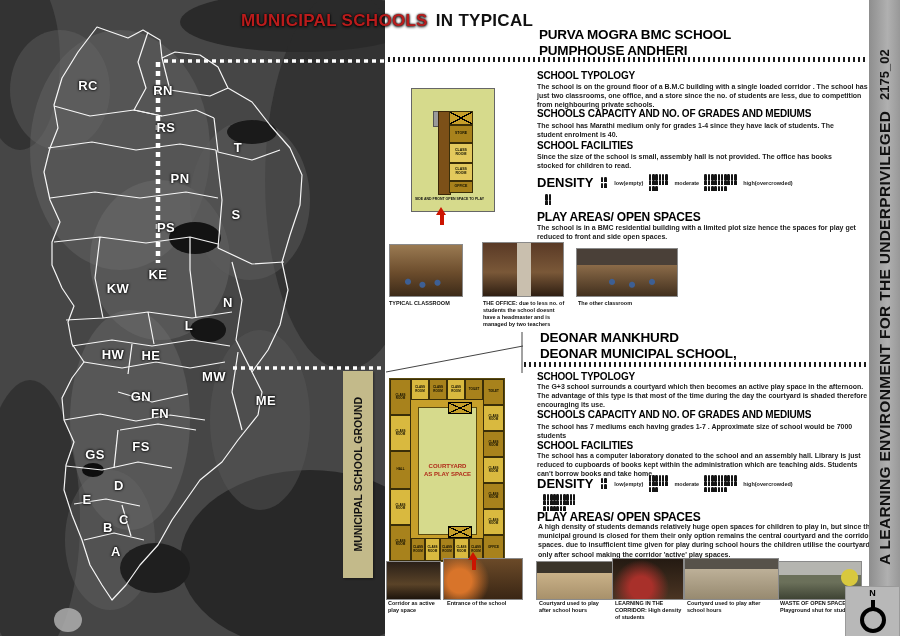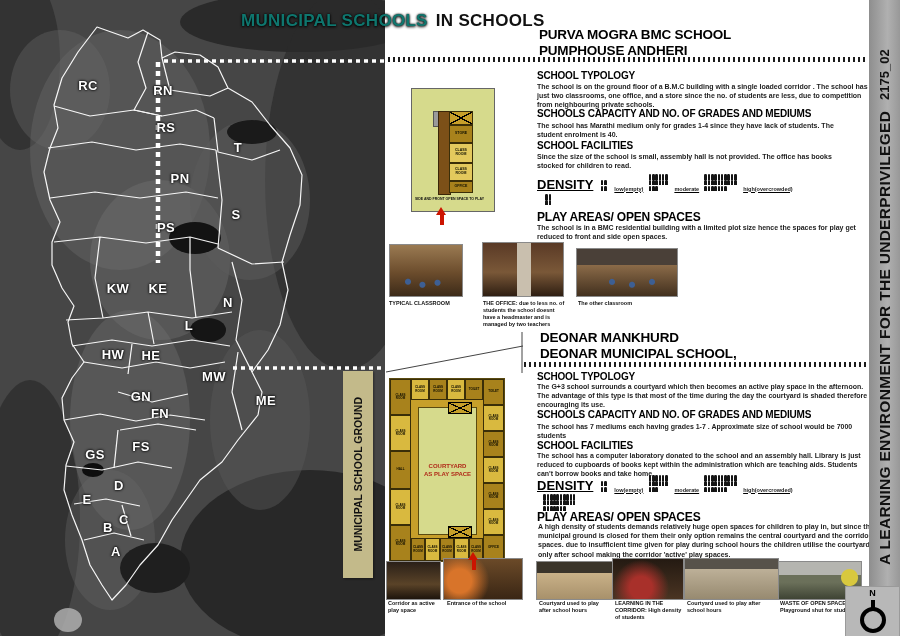--- a/index.html
+++ b/index.html
@@ -5,31 +5,31 @@
   html,body{margin:0;padding:0;background:#fff;}
   .poster{position:relative;width:900px;height:636px;background:#fff;overflow:hidden;
           font-family:"Liberation Sans",sans-serif;}
   
   .map{position:absolute;left:0;top:0;width:385px;height:636px;background:#454545;}
   .ward{position:absolute;transform:translate(-50%,-50%);color:#fff;font-weight:bold;
         font-size:13px;letter-spacing:.4px;text-shadow:0 0 2px #000,0 0 3px #000;}
   
   .title{position:absolute;left:212px;top:11px;font-weight:bold;font-size:17px;
          white-space:nowrap;letter-spacing:.3px;}
-  .title .w{color:#0f766e;text-shadow:0 1px 3px #000,0 0 2px #000;padding-left:29px;}
+  .title .w{color:#b91c1c;text-shadow:0 1px 3px #000,0 0 2px #000;padding-left:29px;}
   .title .b{color:#101010;margin-left:8px;}
   
   .rule{position:absolute;height:5px;
         background:repeating-linear-gradient(90deg,#1c1c1c 0 2px,transparent 2px 5px);}
   
   .abs{position:absolute;}
   .sec-title{font-size:13.5px;font-weight:bold;line-height:1.18;letter-spacing:-.2px;color:#000;}
   .h{font-weight:bold;font-size:10px;letter-spacing:-.2px;color:#000;white-space:nowrap;}
   .p{font-size:7px;font-weight:bold;color:#1d1d1d;line-height:1.32;}
-  .density-row{display:flex;align-items:flex-end;gap:5px;text-decoration:underline;}
+  .density-row{display:flex;align-items:center;gap:5px;}
   .density-h{font-weight:bold;font-size:13px;margin-right:2px;color:#000;}
   .crowd{display:inline-flex;flex-wrap:wrap;align-content:flex-end;}
   .crowd i{display:block;width:2.6px;height:5.2px;background:#151515;
            border-radius:1.3px 1.3px 0 0;margin:.35px;}
   .dlabel{font-size:5.5px;font-weight:bold;color:#222;}
   
   .photo{position:absolute;border:1px solid #8a8a8a;}
   .cap{position:absolute;font-size:5.5px;font-weight:bold;line-height:1.3;color:#101010;}
   .ph-class1{background:
      radial-gradient(circle at 25% 72%,#3d5f94 0 2.5px,transparent 3.5px),
@@ -166,40 +166,40 @@
     </svg>
     
     <span class="ward" style="left:88px;top:85px">RC</span>
     <span class="ward" style="left:163px;top:90px">RN</span>
     <span class="ward" style="left:166px;top:127px">RS</span>
     <span class="ward" style="left:238px;top:147px">T</span>
     <span class="ward" style="left:180px;top:178px">PN</span>
     <span class="ward" style="left:236px;top:214px">S</span>
     <span class="ward" style="left:166px;top:227px">PS</span>
     <span class="ward" style="left:118px;top:288px">KW</span>
-    <span class="ward" style="left:158px;top:288px">KE</span>
+    <span class="ward" style="left:158px;top:274px">KE</span>
     <span class="ward" style="left:228px;top:302px">N</span>
     <span class="ward" style="left:189px;top:325px">L</span>
     <span class="ward" style="left:113px;top:354px">HW</span>
     <span class="ward" style="left:151px;top:355px">HE</span>
     <span class="ward" style="left:214px;top:376px">MW</span>
     <span class="ward" style="left:141px;top:396px">GN</span>
     <span class="ward" style="left:160px;top:413px">FN</span>
     <span class="ward" style="left:266px;top:400px">ME</span>
     <span class="ward" style="left:95px;top:454px">GS</span>
     <span class="ward" style="left:141px;top:446px">FS</span>
     <span class="ward" style="left:119px;top:485px">D</span>
     <span class="ward" style="left:87px;top:499px">E</span>
     <span class="ward" style="left:124px;top:519px">C</span>
     <span class="ward" style="left:108px;top:527px">B</span>
     <span class="ward" style="left:116px;top:551px">A</span>
   </div>
 
   <div class="title">
-    <span class="w">MUNICIPAL SCHOOLS</span><span class="b">IN SCHOOLS</span>
+    <span class="w">MUNICIPAL SCHOOLS</span><span class="b">IN TYPICAL</span>
   </div>
 
   <div class="rule" style="left:388px;top:57px;width:478px"></div>
   <div class="rule" style="left:524px;top:362px;width:342px"></div>
   <svg class="abs" style="left:385px;top:330px" width="140" height="46">
     <line x1="1" y1="42" x2="138" y2="16" stroke="#444" stroke-width="1"></line>
     <line x1="137" y1="2" x2="137" y2="43" stroke="#444" stroke-width="1"></line>
   </svg>
 
   <div class="plan1">

